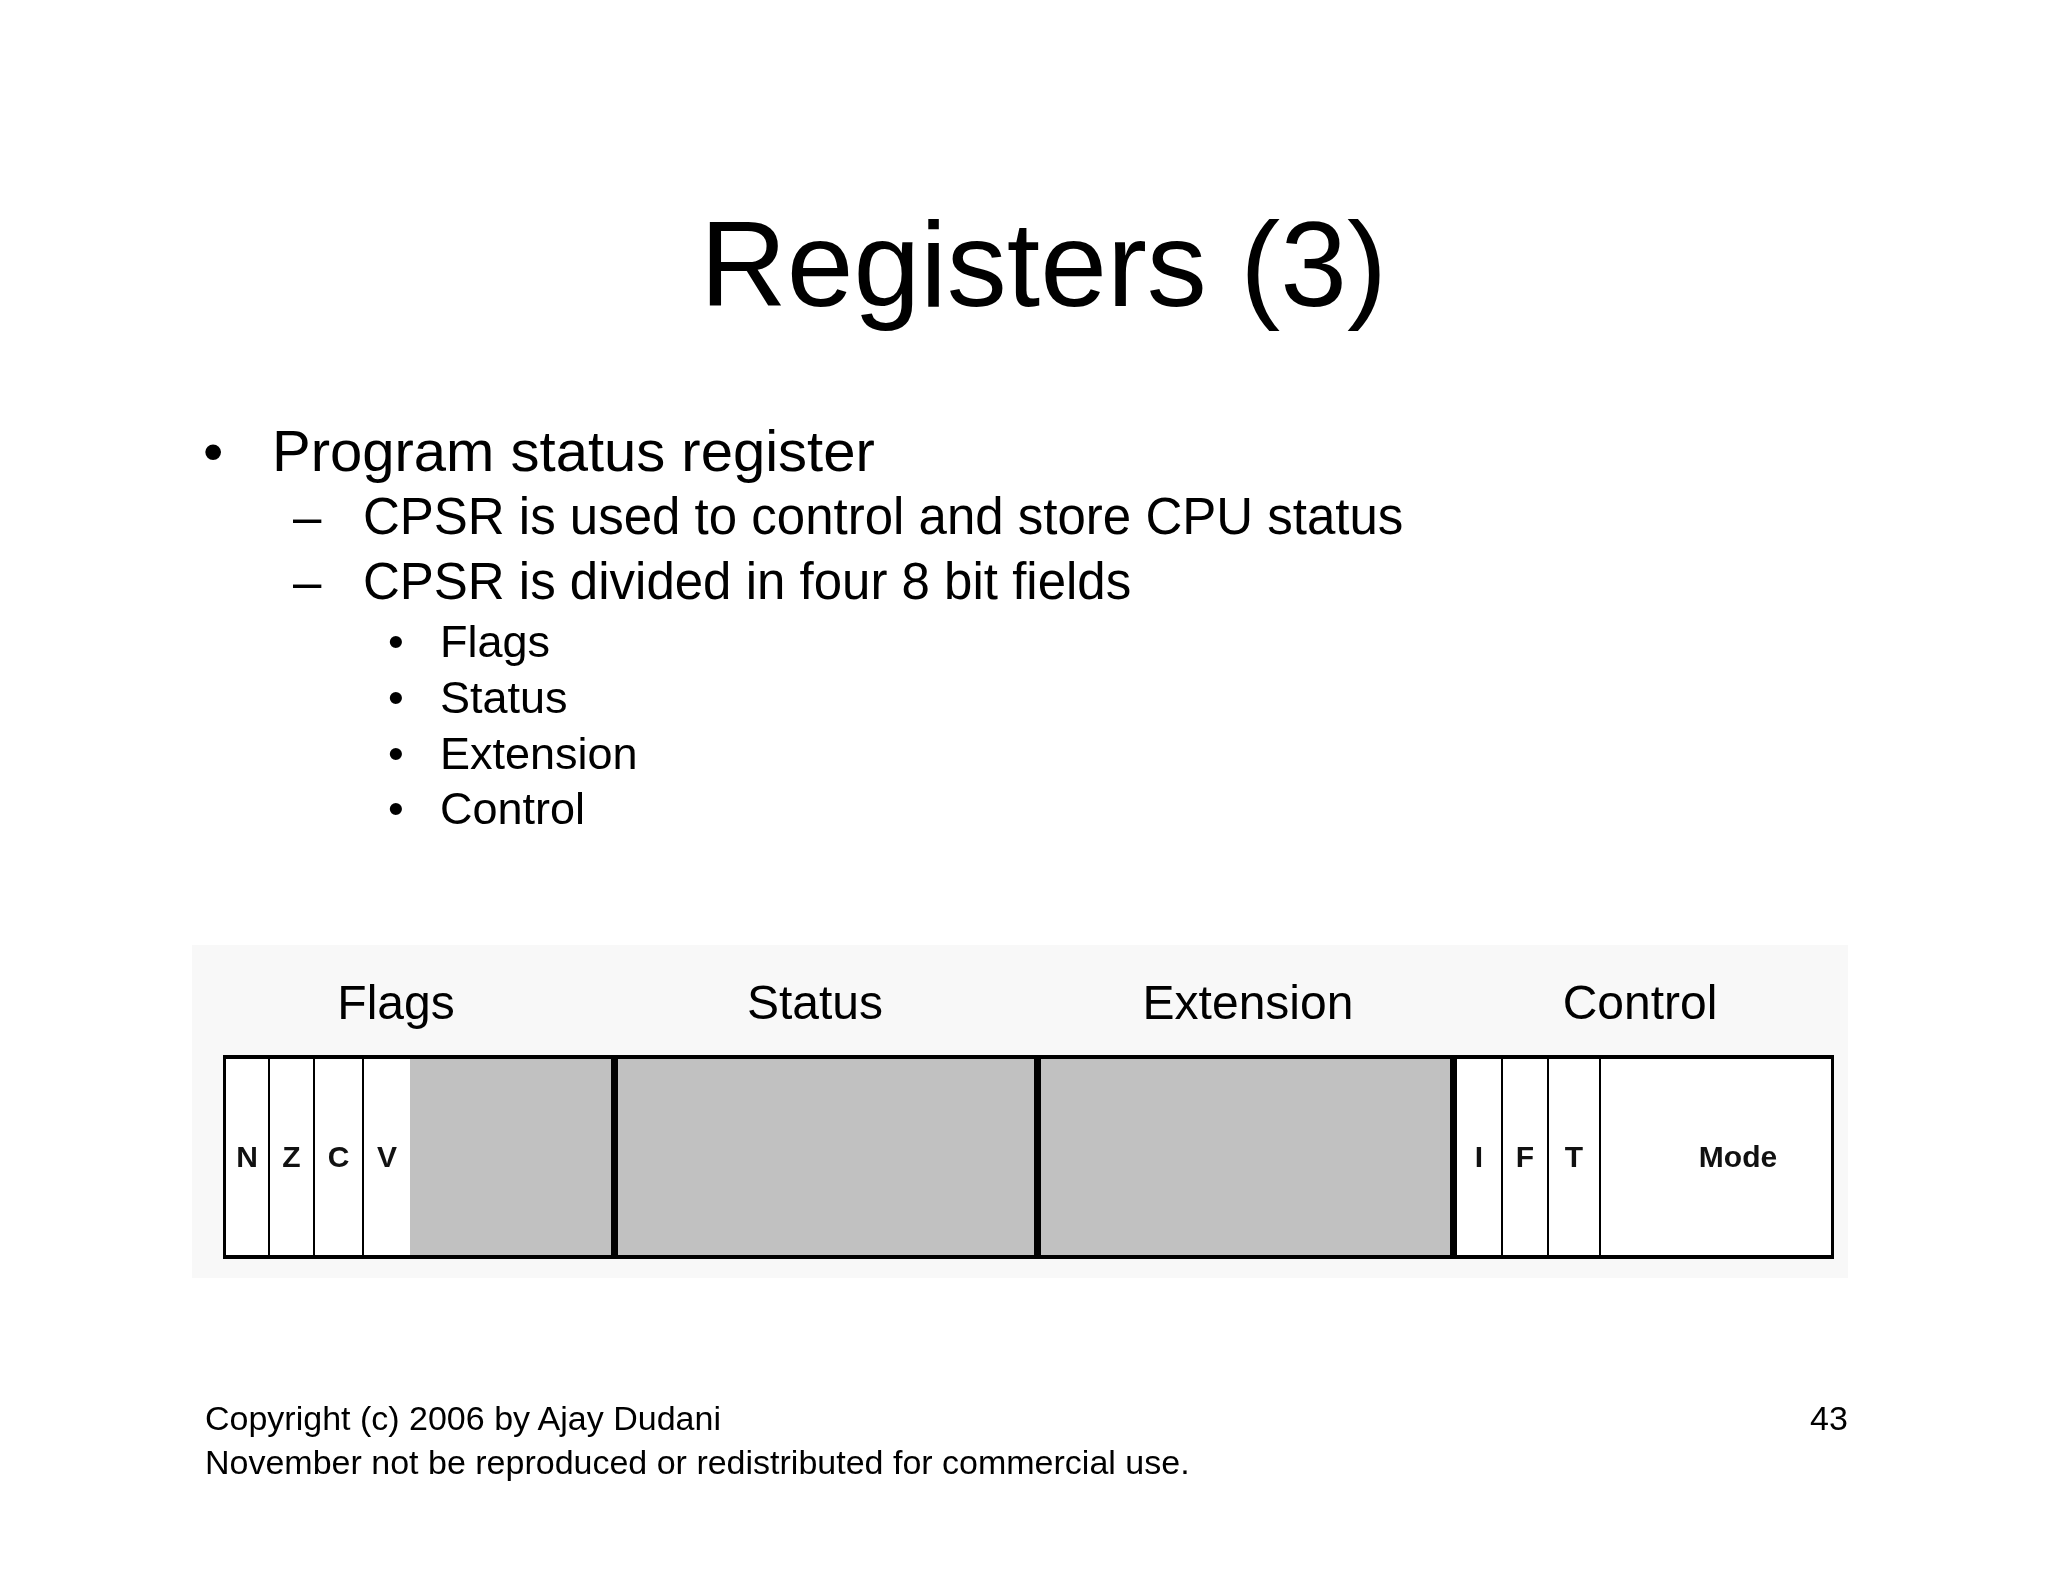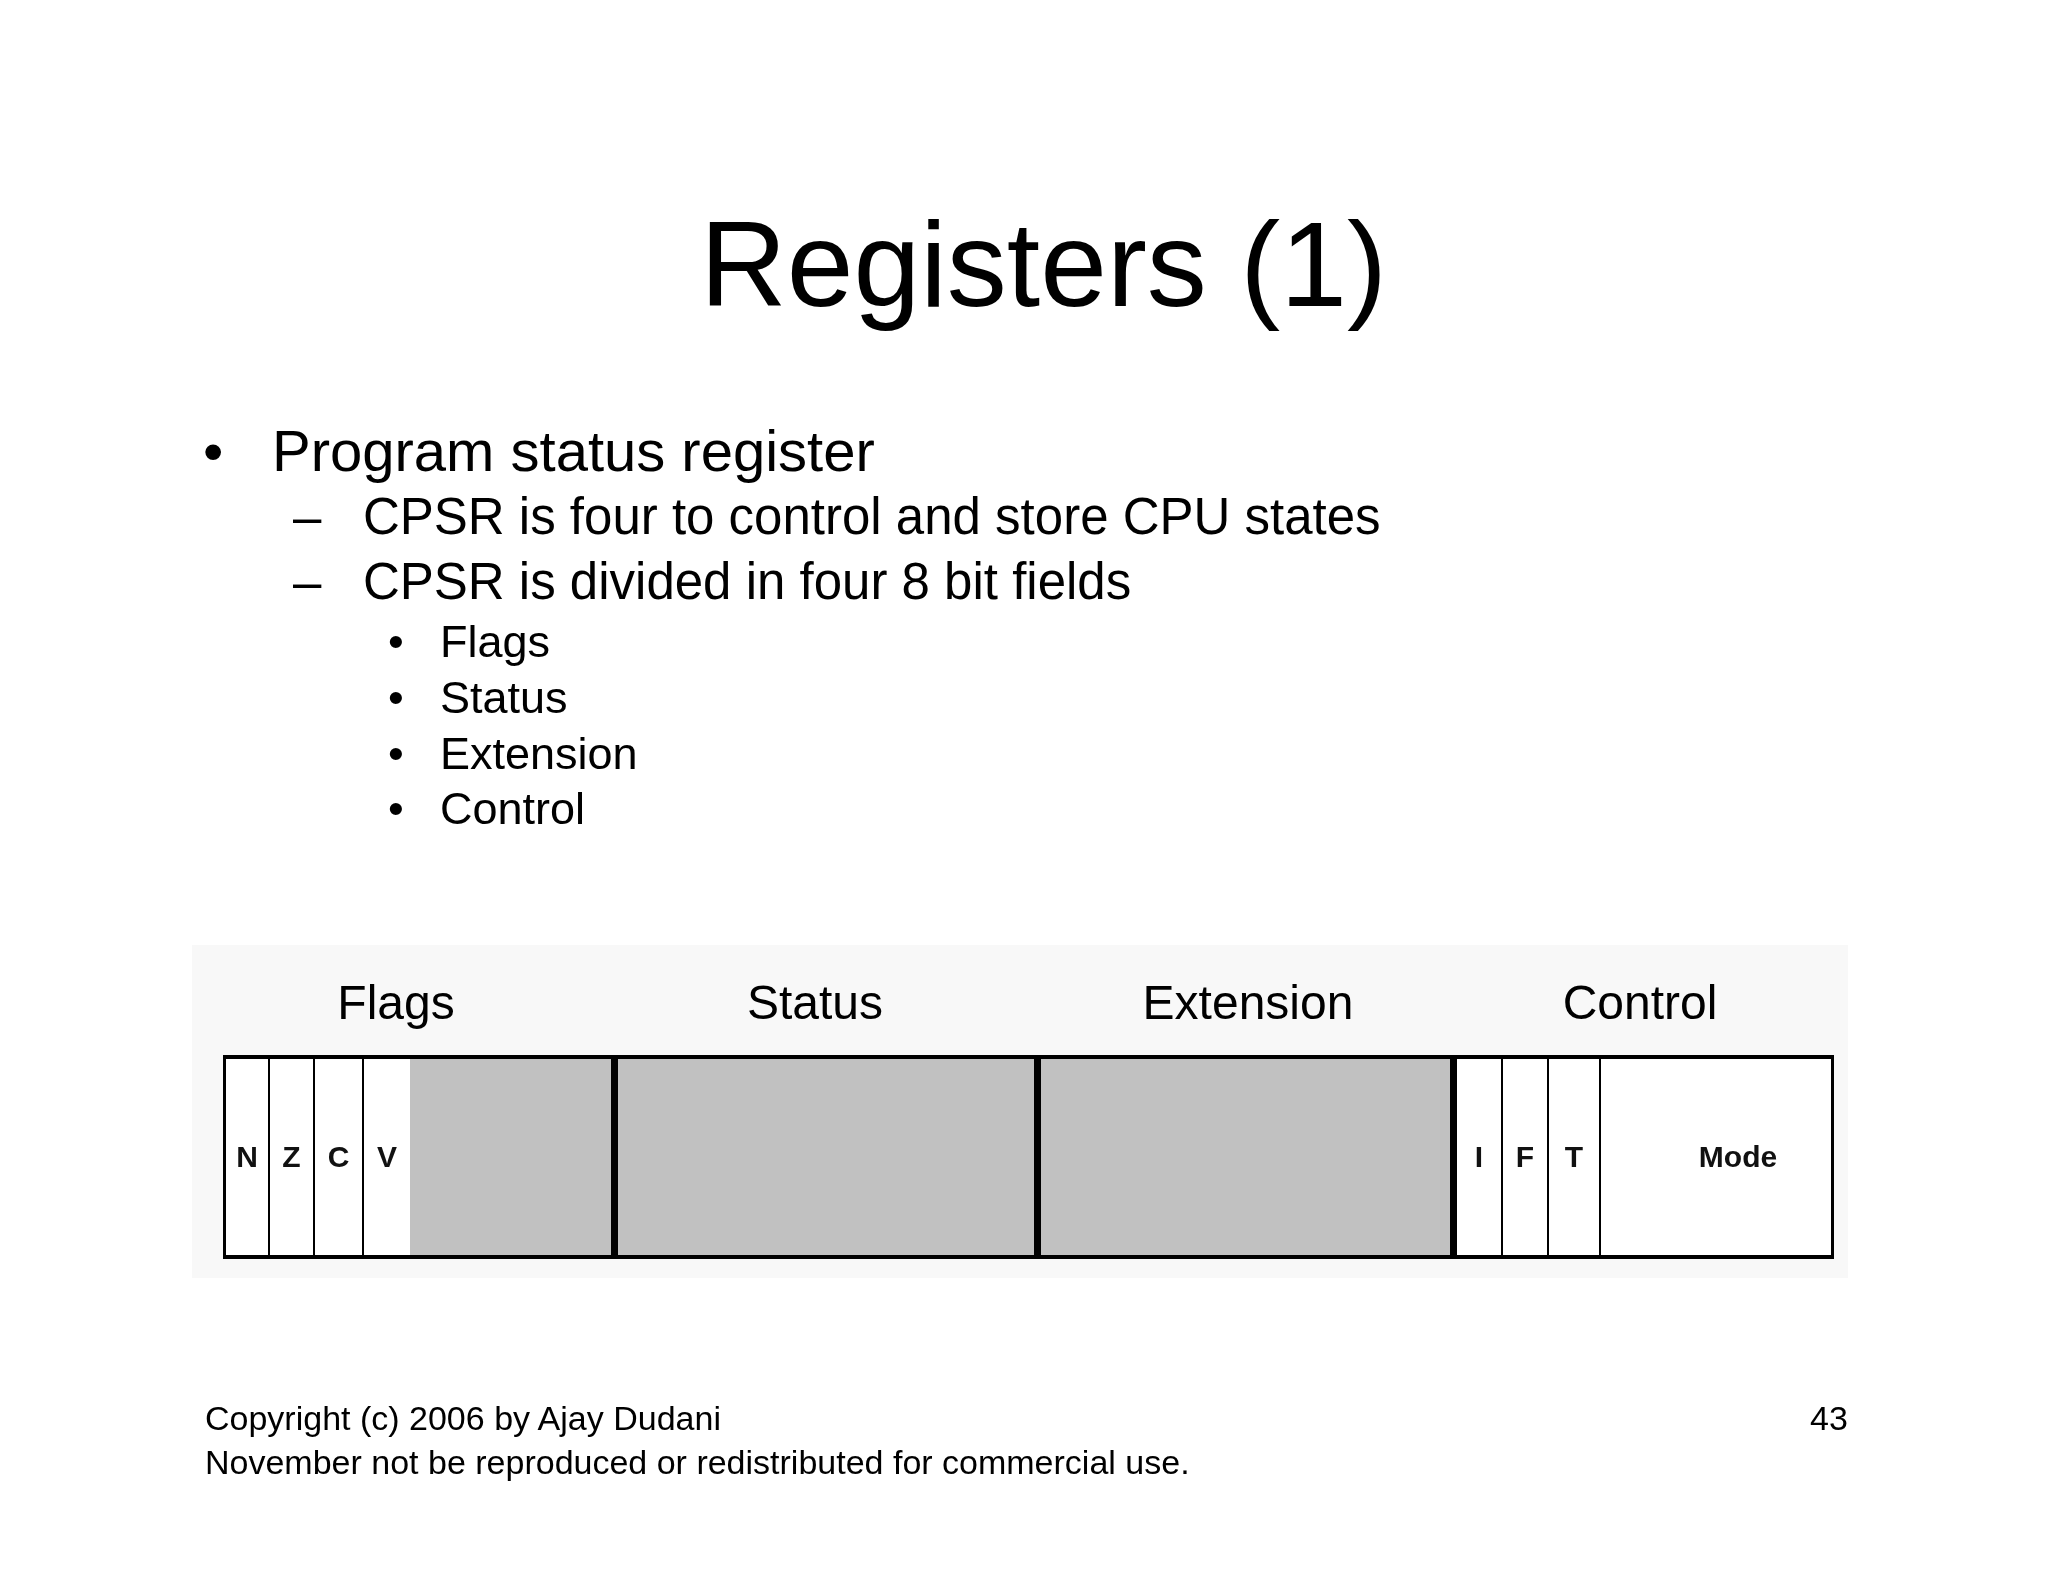--- a/index.html
+++ b/index.html
@@ -30,27 +30,27 @@
         font-weight:bold;font-size:30px;color:#111;background:transparent;}
   .gray{position:absolute;top:0;height:196px;background:#c1c1c1;}
   .sep{position:absolute;top:0;height:196px;width:2px;background:#000;}
   .divider{position:absolute;top:-2px;height:200px;width:7px;background:#000;}
 </style>
 </head>
 <body>
 
 <div class="slide">
 
-  <div class="abs title" style="left:700px;top:204px;">Registers (1)</div>
+  <div class="abs title" style="left:700px;top:204px;">Registers (3)</div>
 
   <span class="abs l1" style="left:203px;top:422px;">•</span>
   <div class="abs l1" style="left:272px;top:422px;">Program status register</div>
 
   <span class="abs l2" style="left:293px;top:491px;">–</span>
-  <div class="abs l2" style="left:363px;top:491px;">CPSR is four to control and store CPU states</div>
+  <div class="abs l2" style="left:363px;top:491px;">CPSR is used to control and store CPU status</div>
 
   <span class="abs l2" style="left:293px;top:556px;">–</span>
   <div class="abs l2" style="left:363px;top:556px;">CPSR is divided in four 8 bit fields</div>
 
   <span class="abs l3" style="left:388px;top:619px;">•</span>
   <div class="abs l3" style="left:440px;top:619px;">Flags</div>
 
   <span class="abs l3" style="left:388px;top:675px;">•</span>
   <div class="abs l3" style="left:440px;top:675px;">Status</div>
 

